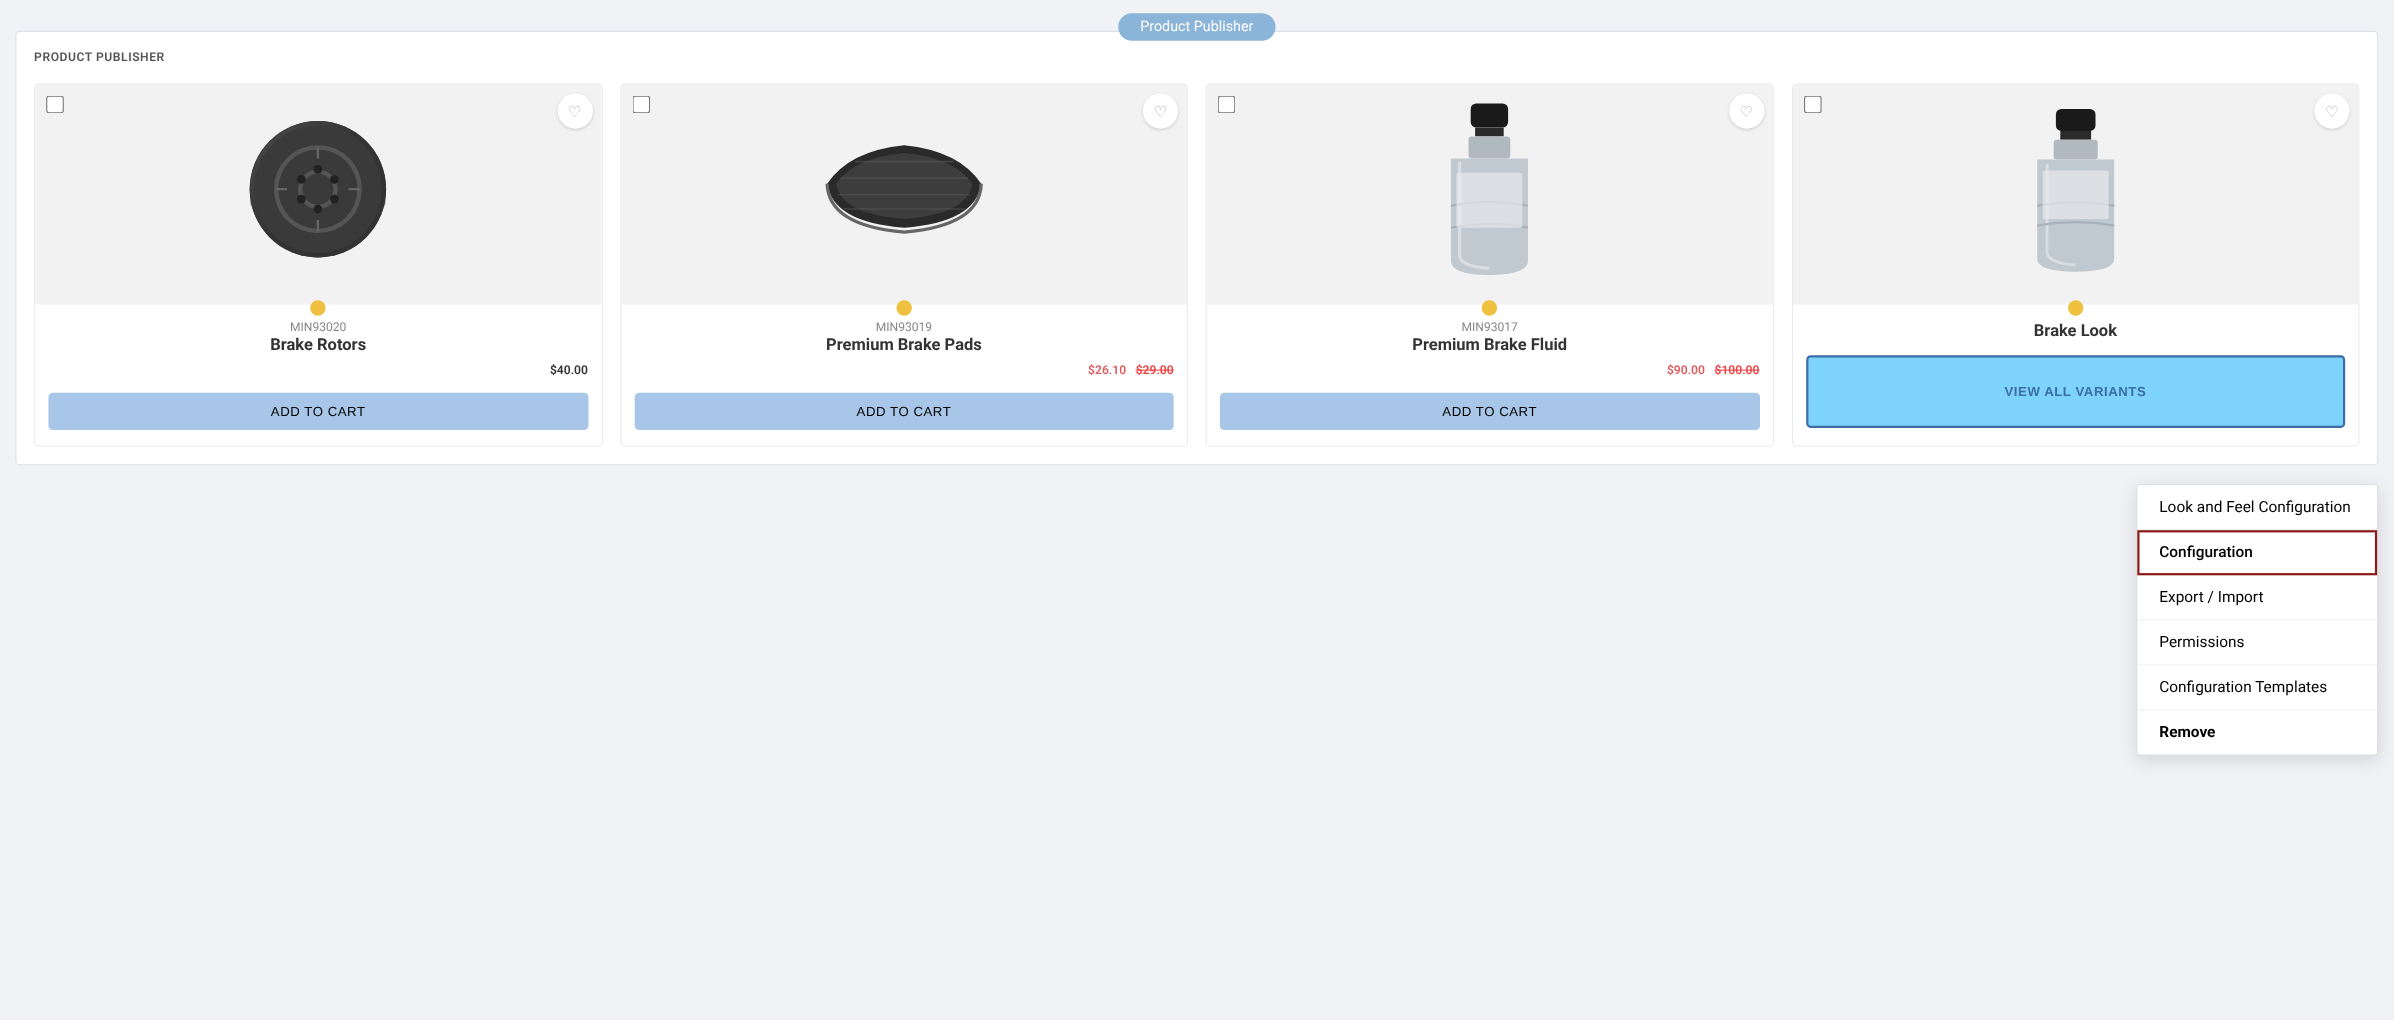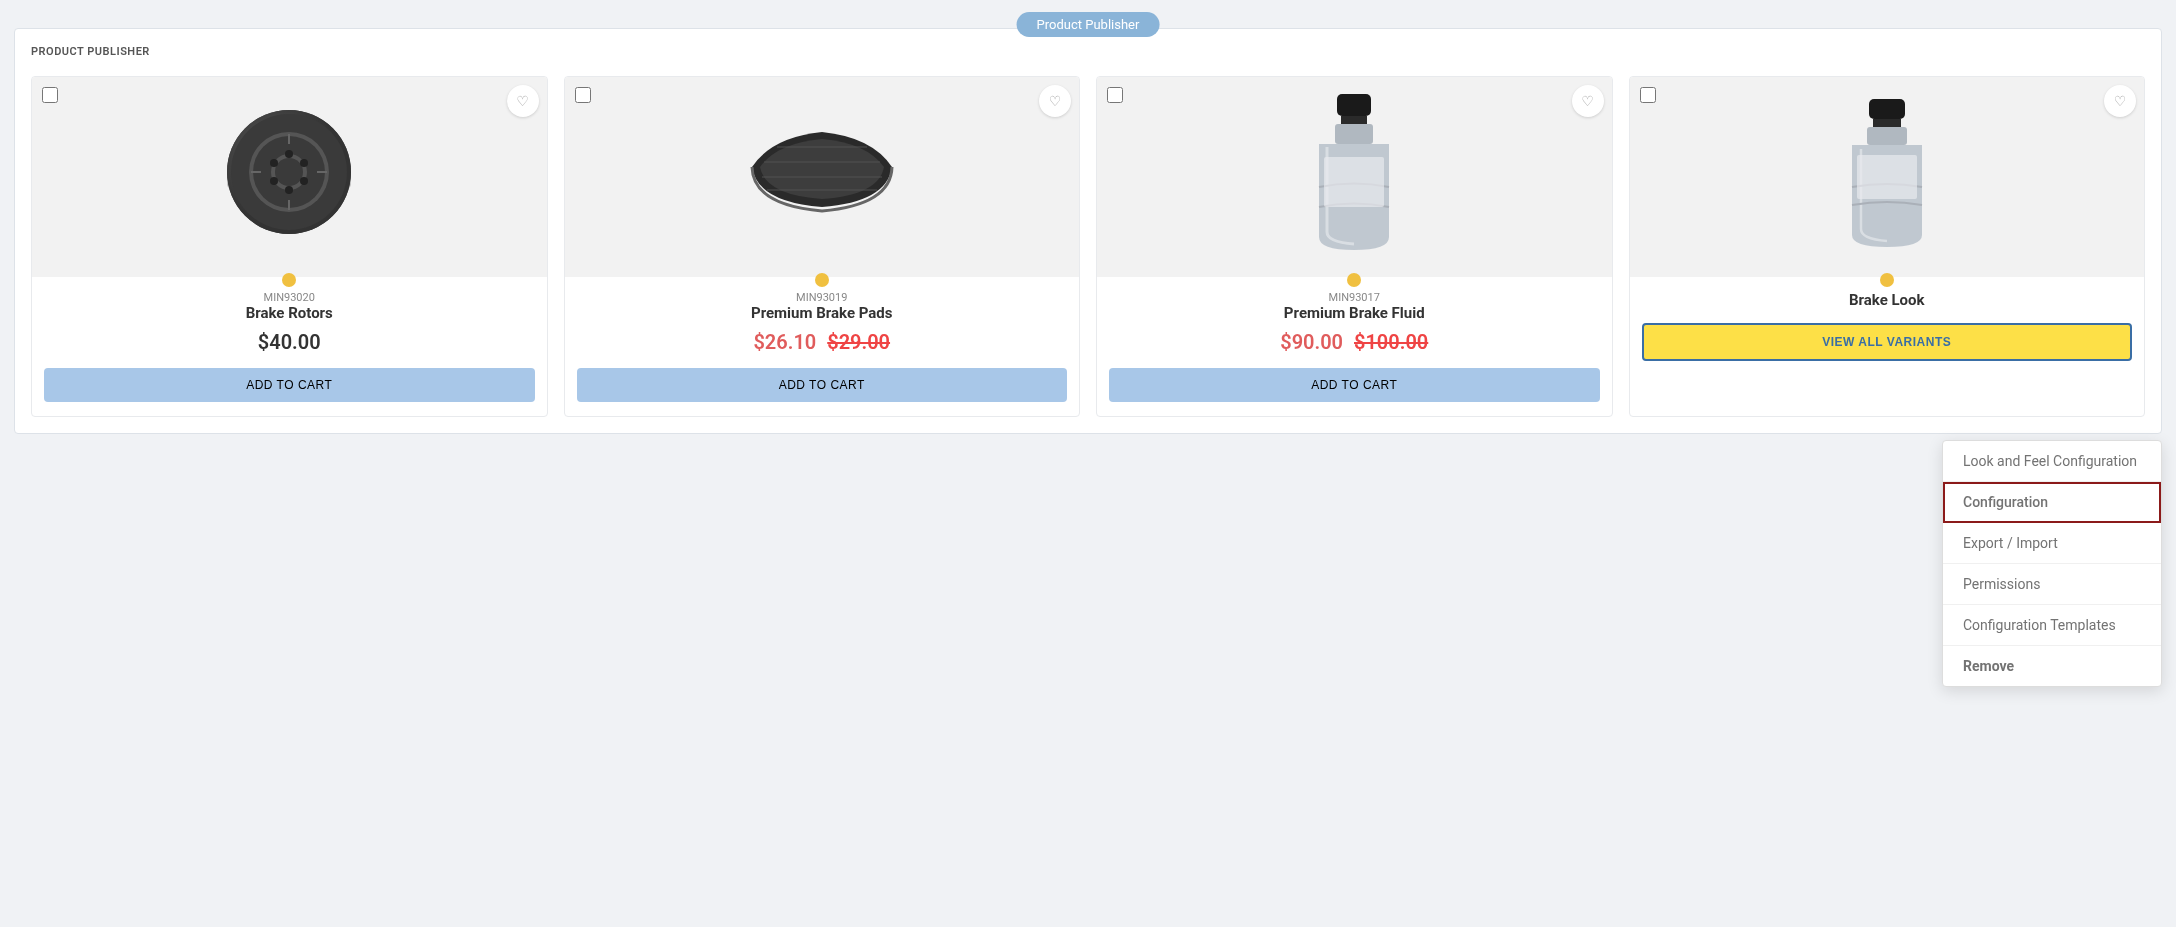--- a/index.html
+++ b/index.html
@@ -145,24 +145,25 @@
     }
 
     .product-name {
       font-size: 15px;
       font-weight: 700;
       color: #333;
       margin-bottom: 8px;
     }
 
     .product-price {
-      font-size: 20px;
+      font-size: 11px;
       font-weight: 600;
       color: #333;
       margin-bottom: 14px;
+      text-align: right;
     }
 
     .product-price .sale-price {
       color: #e05c5c;
       margin-right: 6px;
     }
 
     .product-price .original-price {
       text-decoration: line-through;
       color: #ef4444;
@@ -179,22 +180,22 @@
       font-size: 12px;
       font-weight: 400;
       letter-spacing: 0.5px;
       text-transform: uppercase;
       cursor: pointer;
     }
 
     .btn-view-variants {
       display: block;
       width: 100%;
-      padding: 10px 16px;
-      background: #fde047;
+      padding: 24px 16px;
+      background: #7dd3fc;
       color: #3a6ea5;
       border: 2px solid #3a6ea5;
       border-radius: 4px;
       font-size: 12px;
       font-weight: 600;
       letter-spacing: 0.5px;
       text-transform: uppercase;
       cursor: pointer;
       margin-top: 13px;
     }
@@ -240,21 +241,21 @@
       border: 1px solid #ddd;
       border-radius: 4px;
       box-shadow: 0 4px 16px rgba(0,0,0,0.12);
       min-width: 220px;
       z-index: 200;
     }
 
     .dropdown-menu-item {
       padding: 12px 20px;
       font-size: 14px;
-      color: #737373;
+      color: #000000;
       cursor: pointer;
       border-bottom: 1px solid #f0f0f0;
     }
 
     .dropdown-menu-item:last-child {
       border-bottom: none;
       font-weight: bold;
     }
 
     .dropdown-menu-item.active {

